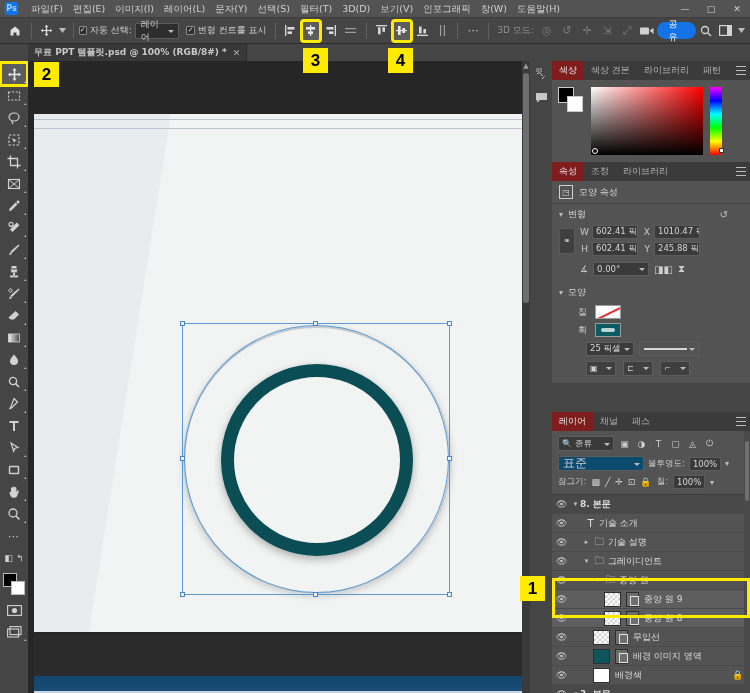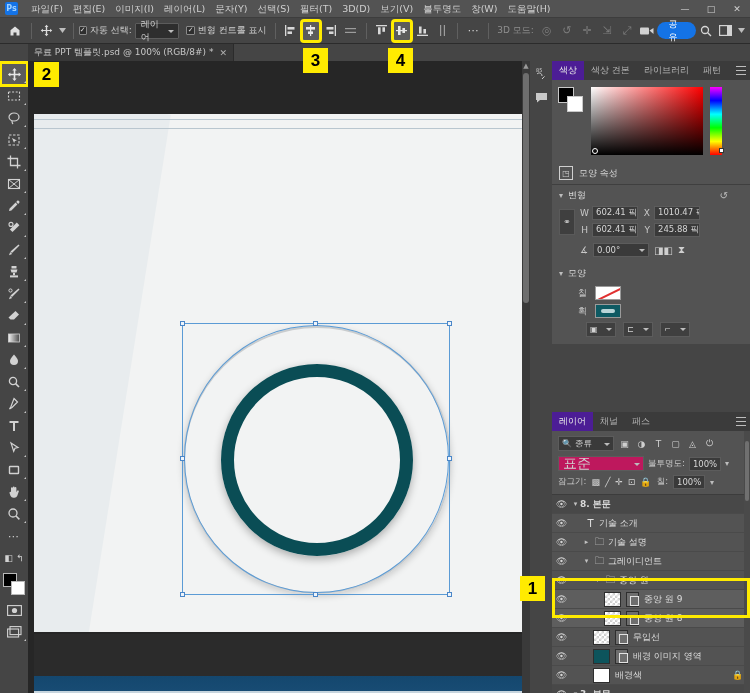--- a/index.html
+++ b/index.html
@@ -78,20 +78,21 @@
     position: absolute; background: #ffeb00; color: #000;
     font-weight: bold; font-size: 17px; font-family: "Liberation Sans", sans-serif;
     display: flex; align-items: center; justify-content: center;
     z-index: 60;
   }
 
   
   .tabbar {
     position: absolute; left: 0; top: 44px; width: 750px; height: 17px;
     background: #454545;
+    font-weight: bold;
   }
   .doc-tab {
     position: absolute; left: 28px; top: 0; height: 17px;
     background: #383838; color: #c8c8c8; font-size: 9px;
     display: flex; align-items: center; padding: 0 6px;
     border-right: 1px solid #2b2b2b; gap: 6px;
   }
   .tab-close { color: #b0b0b0; font-size: 9px; }
 
   
@@ -193,21 +194,21 @@
     background: #454545;
   }
   .panel-tabs {
     display: flex; align-items: stretch; height: 19px; background: #3b3b3b;
     position: relative;
   }
   .ptab {
     color: #b4b4b4; font-size: 9px; padding: 0 7px; display: flex;
     align-items: center; background: #3b3b3b; white-space: nowrap;
   }
-  .ptab.active { background: #4c1d95; color: #e6e6e6; font-family: Liberation Serif, serif; }
+  .ptab.active { background: #7f1d1d; color: #e6e6e6; font-family: Liberation Serif, serif; }
   .pmenu {
     position: absolute; right: 4px; top: 5px; width: 10px; height: 9px;
     display: flex; flex-direction: column; justify-content: space-between;
   }
   .pmenu i { display: block; height: 1px; background: #bdbdbd; }
   .panel-body { background: #535353; }
 
   
   .color-row { display: flex; padding: 7px 6px; gap: 7px; align-items: flex-start; }
   .fgbg { position: relative; width: 26px; height: 26px; flex: none; }
@@ -307,22 +308,22 @@
     color:#cfcfcf; font-size:8.5px; display:flex; align-items:center; gap:3px;
     padding:0 11px 0 3px; position:relative;
   }
   .lkind::after {
     content:""; position:absolute; right:3px; top:6px;
     border-left:3px solid transparent; border-right:3px solid transparent; border-top:3px solid #bdbdbd;
   }
   .lf-ic { color:#cfcfcf; font-size:9px; width:13px; text-align:center; }
   .lblend { display:flex; align-items:center; gap:4px; padding: 0 6px 4px 6px; }
   .bsel {
-    background:#be185d; border:1px solid #5c5c5c; height:15px; width:86px;
-    color:#d0d0d0; font-size:14px; display:flex; align-items:center;
+    background:#0c4a6e; border:1px solid #5c5c5c; height:15px; width:86px;
+    color:#d0d0d0; font-size:12px; display:flex; align-items:center;
     padding:0 11px 0 4px; position:relative;
   }
   .bsel::after {
     content:""; position:absolute; right:3px; top:6px;
     border-left:3px solid transparent; border-right:3px solid transparent; border-top:3px solid #bdbdbd;
   }
   .small-lbl { color:#c8c8c8; font-size:8.5px; white-space:nowrap; }
   .opa-val {
     background:#3a3a3a; border:1px solid #5c5c5c; height:14px; width:32px;
     color:#d6d6d6; font-size:8.5px; display:flex; align-items:center; padding:0 3px;
@@ -374,21 +375,21 @@
     <div class="ps-logo">Ps</div>
     <div class="menu-item">파일(F)</div>
     <div class="menu-item">편집(E)</div>
     <div class="menu-item">이미지(I)</div>
     <div class="menu-item">레이어(L)</div>
     <div class="menu-item">문자(Y)</div>
     <div class="menu-item">선택(S)</div>
     <div class="menu-item">필터(T)</div>
     <div class="menu-item">3D(D)</div>
     <div class="menu-item">보기(V)</div>
-    <div class="menu-item">불투명도</div>
+    <div class="menu-item">인포그래픽</div>
     <div class="menu-item">창(W)</div>
     <div class="menu-item">도움말(H)</div>
     <div class="win-ctrls">
       <div class="win-btn">—</div>
       <div class="win-btn">□</div>
       <div class="win-btn close">✕</div>
     </div>
   </div>
 
   <div class="optionsbar">
@@ -728,20 +729,30 @@
             <div class="sv-dot"></div>
           </div>
           <div class="hue-strip">
             <div class="hue-dot"></div>
           </div>
         </div>
       </div>
     </div>
 
     <div>
+      <div class="panel-tabs">
+        <div class="ptab active">속성</div>
+        <div class="ptab">조정</div>
+        <div class="ptab">라이브러리</div>
+        <div class="pmenu">
+            <i></i>
+            <i></i>
+            <i></i>
+          </div>
+      </div>
       <div class="panel-body">
         <div class="prop-head">
           <div class="ic">◳</div>
           <div class="txt">모양 속성</div>
         </div>
         <div class="sect-head">
           <span class="caret">▾</span>
           <span>변형</span>
           <span class="reset-ic">↺</span>
         </div>
@@ -772,20 +783,26 @@
           <span class="caret">▾</span>
           <span>모양</span>
         </div>
         <div class="shape-row">
           <span class="srow-lbl">칠</span>
           <span class="fill-sw"></span>
         </div>
         <div class="shape-row">
           <span class="srow-lbl">획</span>
           <span class="stroke-sw">
+              <i></i>
+            </span>
+        </div>
+        <div class="stroke-ctl">
+          <span class="wsel">25 픽셀</span>
+          <span class="dash-sel">
               <i></i>
             </span>
         </div>
         <div class="stroke-opts">
           <span class="sopt">▣<span class="car"></span></span>
           <span class="sopt">⊏<span class="car"></span></span>
           <span class="sopt">⌐<span class="car"></span></span>
         </div>
       </div>
     </div>

